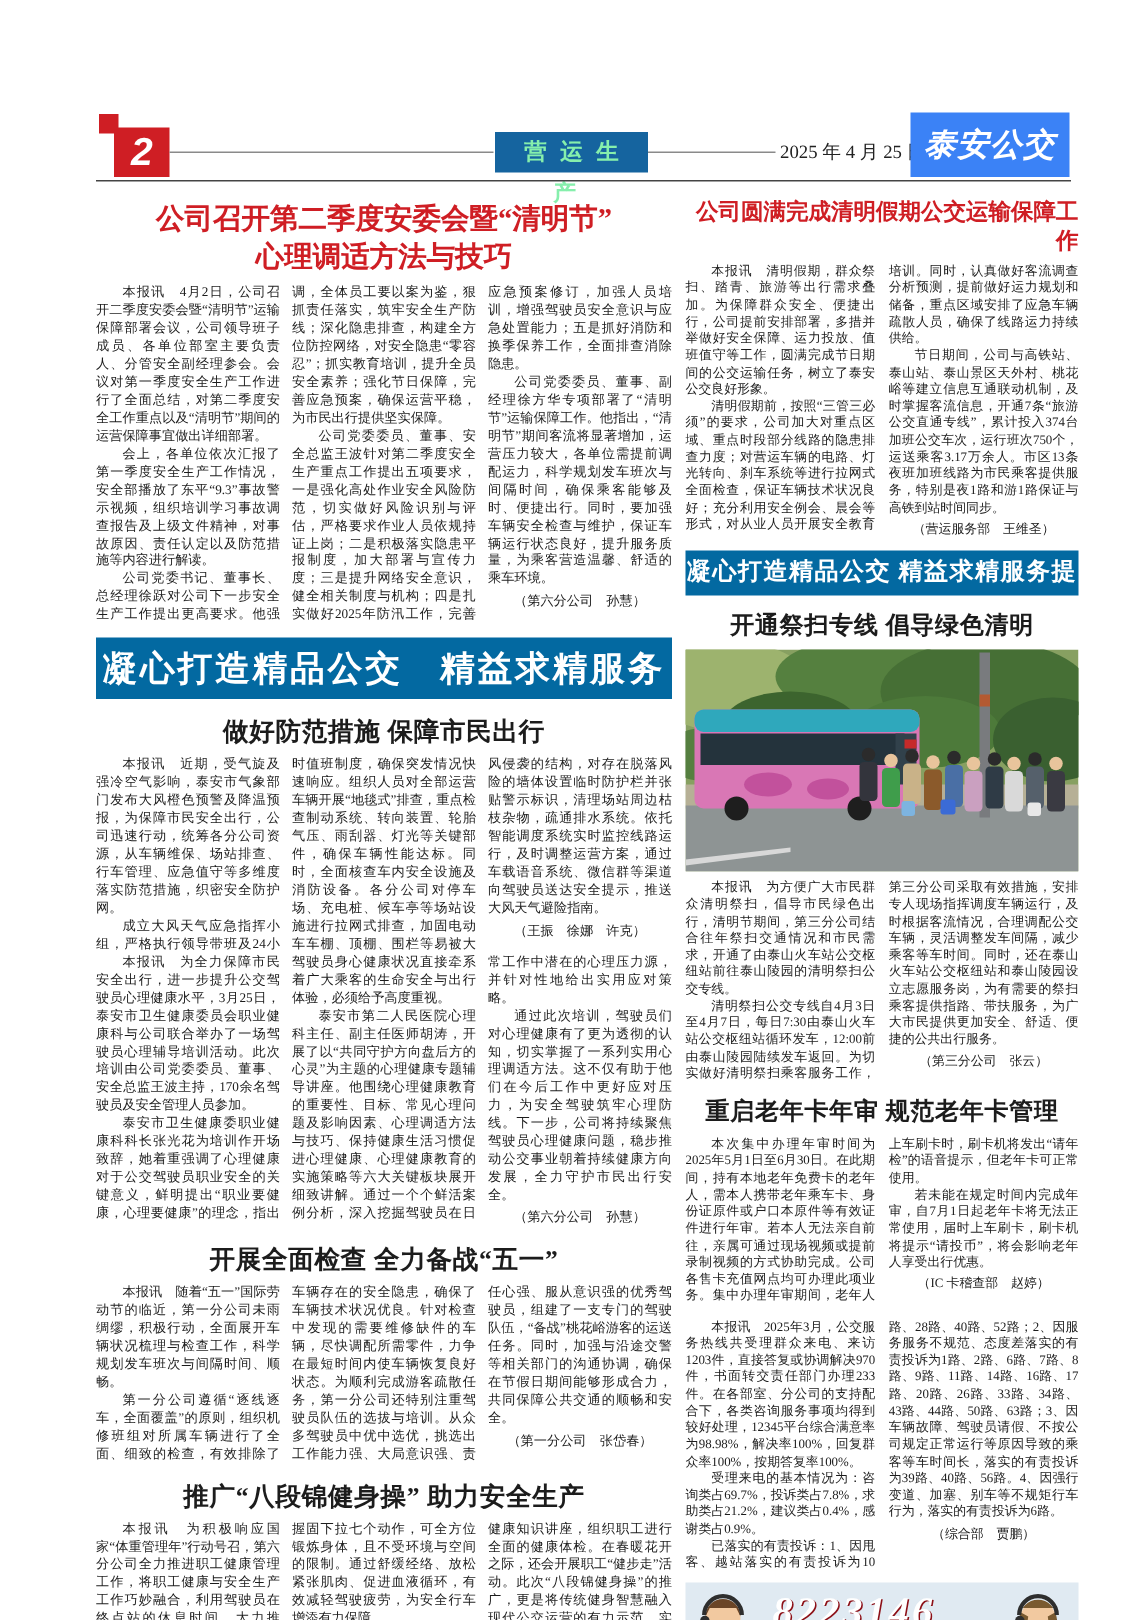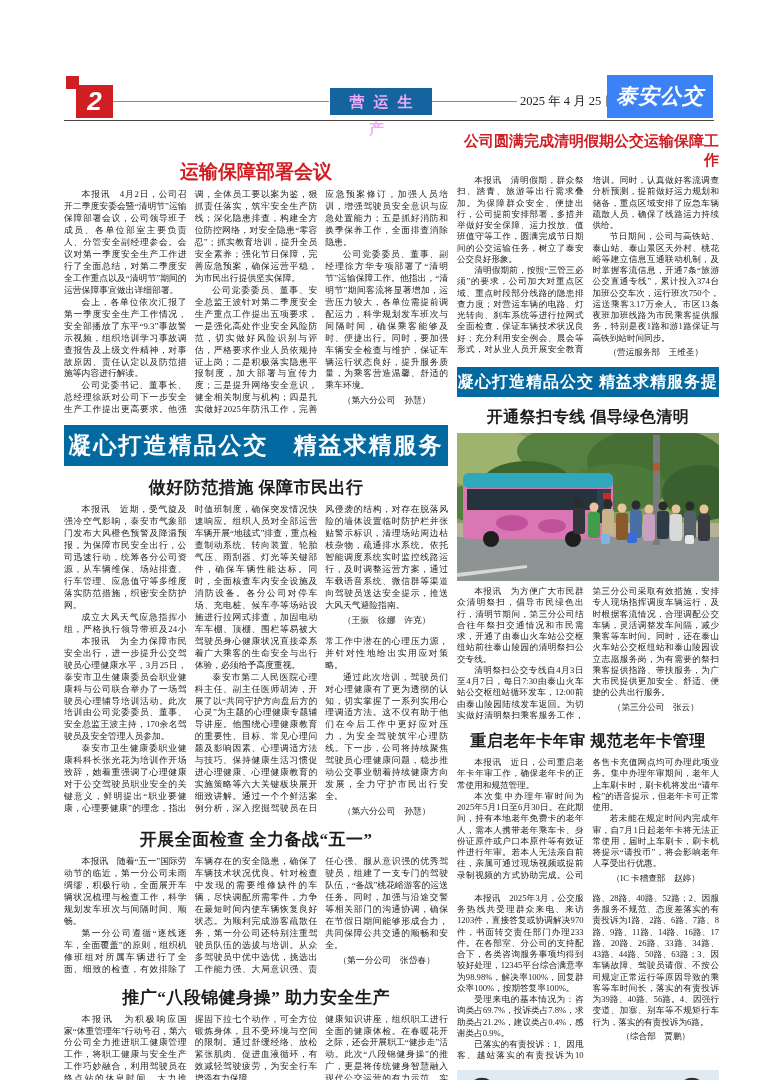--- a/index.html
+++ b/index.html
@@ -7,21 +7,21 @@
   .page{position:relative;width:764px;height:1080px;background:#fff;overflow:hidden;}
 
   
   .hd{position:absolute;top:0;left:0;width:764px;height:126px;}
   .hd-sq-sm{position:absolute;left:66px;top:76px;width:13px;height:13px;background:#cf1e24;}
   .hd-num{position:absolute;left:76px;top:85px;width:37px;height:33px;background:#cf1e24;color:#fff;
           font:italic 700 26px "Liberation Sans",sans-serif;text-align:center;line-height:33px;}
   .hd-line{position:absolute;top:101px;border-top:1px solid #8a8a8a;}
   .hd-line.l1{left:113px;width:216px;}
   .hd-line.l2{left:432px;width:85px;}
-  .hd-section{position:absolute;left:330px;top:88px;width:102px;height:27px;background:#15649f;color:#f0abfc;
+  .hd-section{position:absolute;left:330px;top:88px;width:102px;height:27px;background:#15649f;color:#86efac;
               font:700 15px "Liberation Sans",sans-serif;line-height:27px;text-align:center;letter-spacing:9px;text-indent:9px;}
   .hd-date{position:absolute;left:520px;top:93px;font-size:12.5px;color:#222;white-space:nowrap;}
   .hd-mast{position:absolute;left:607px;top:75px;width:106px;height:43px;background:#3b82f6;color:#fff;
            font:italic 700 21px "Liberation Serif",serif;text-align:center;line-height:43px;letter-spacing:1px;
            transform:none;}
   .hd-rule{position:absolute;left:64px;top:120px;width:650px;border-top:1.5px solid #444;}
 
   
   .content{position:absolute;top:126px;left:64px;width:655px;display:flex;gap:9px;}
   .col-left{width:384px;}
@@ -69,22 +69,22 @@
     <div class="hd-mast">泰安公交报</div>
     <div class="hd-rule"></div>
   </header>
 
   <main class="content">
 
     <section class="col-left">
 
       <article>
         <h1 class="t-red-big">
-          <br>
-          <span>运输保障部署会议</span>
+          <span>公司召开第二季度安委会暨“清明节”</span><br>
+          <span>心理调适方法与技巧</span>
         </h1>
         <div class="body cols3">
           <p class="bp">本报讯　4月2日，公司召开二季度安委会暨“清明节”运输保障部署会议，公司领导班子成员、各单位部室主要负责人、分管安全副经理参会。会议对第一季度安全生产工作进行了全面总结，对第二季度安全工作重点以及“清明节”期间的运营保障事宜做出详细部署。</p>
           <p class="bp">会上，各单位依次汇报了第一季度安全生产工作情况，安全部播放了东平“9.3”事故警示视频，组织培训学习事故调查报告及上级文件精神，对事故原因、责任认定以及防范措施等内容进行解读。</p>
           <p class="bp">公司党委书记、董事长、总经理徐跃对公司下一步安全生产工作提出更高要求。他强调，全体员工要以案为鉴，狠抓责任落实，筑牢安全生产防线；深化隐患排查，构建全方位防控网络，对安全隐患“零容忍”；抓实教育培训，提升全员安全素养；强化节日保障，完善应急预案，确保运营平稳，为市民出行提供坚实保障。</p>
           <p class="bp">公司党委委员、董事、安全总监王波针对第二季度安全生产重点工作提出五项要求，一是强化高处作业安全风险防范，切实做好风险识别与评估，严格要求作业人员依规持证上岗；二是积极落实隐患平报制度，加大部署与宣传力度；三是提升网络安全意识，健全相关制度与机构；四是扎实做好2025年防汛工作，完善应急预案修订，加强人员培训，增强驾驶员安全意识与应急处置能力；五是抓好消防和换季保养工作，全面排查消除隐患。</p>
           <p class="bp">公司党委委员、董事、副经理徐方华专项部署了“清明节”运输保障工作。他指出，“清明节”期间客流将显著增加，运营压力较大，各单位需提前调配运力，科学规划发车班次与间隔时间，确保乘客能够及时、便捷出行。同时，要加强车辆安全检查与维护，保证车辆运行状态良好，提升服务质量，为乘客营造温馨、舒适的乘车环境。</p>
           <p class="sig">（第六分公司　孙慧）</p>
         </div>
       </article>
@@ -225,21 +225,20 @@
         <div class="body cols2">
           <p class="bp">本报讯　为方便广大市民群众清明祭扫，倡导市民绿色出行，清明节期间，第三分公司结合往年祭扫交通情况和市民需求，开通了由泰山火车站公交枢纽站前往泰山陵园的清明祭扫公交专线。</p>
           <p class="bp">清明祭扫公交专线自4月3日至4月7日，每日7:30由泰山火车站公交枢纽站循环发车，12:00前由泰山陵园陆续发车返回。为切实做好清明祭扫乘客服务工作，第三分公司采取有效措施，安排专人现场指挥调度车辆运行，及时根据客流情况，合理调配公交车辆，灵活调整发车间隔，减少乘客等车时间。同时，还在泰山火车站公交枢纽站和泰山陵园设立志愿服务岗，为有需要的祭扫乘客提供指路、带扶服务，为广大市民提供更加安全、舒适、便捷的公共出行服务。</p>
           <p class="sig">（第三分公司　张云）</p>
         </div>
       </article>
 
       <article>
         <h2 class="t-black sm">重启老年卡年审 规范老年卡管理</h2>
         <div class="body cols2">
-          <p class="bp">本报讯　近日，公司重启老年卡年审工作，确保老年卡的正常使用和规范管理。</p>
           <p class="bp">本次集中办理年审时间为2025年5月1日至6月30日。在此期间，持有本地老年免费卡的老年人，需本人携带老年乘车卡、身份证原件或户口本原件等有效证件进行年审。若本人无法亲自前往，亲属可通过现场视频或提前录制视频的方式协助完成。公司各售卡充值网点均可办理此项业务。集中办理年审期间，老年人上车刷卡时，刷卡机将发出“请年检”的语音提示，但老年卡可正常使用。</p>
           <p class="bp">若未能在规定时间内完成年审，自7月1日起老年卡将无法正常使用，届时上车刷卡，刷卡机将提示“请投币”，将会影响老年人享受出行优惠。</p>
           <p class="sig">（IC 卡稽查部　赵婷）</p>
         </div>
       </article>
 
       <article style="margin-top:9px;">
         <div class="body cols2">
           <p class="bp">本报讯　2025年3月，公交服务热线共受理群众来电、来访1203件，直接答复或协调解决970件，书面转交责任部门办理233件。在各部室、分公司的支持配合下，各类咨询服务事项均得到较好处理，12345平台综合满意率为98.98%，解决率100%，回复群众率100%，按期答复率100%。</p>
           <p class="bp">受理来电的基本情况为：咨询类占69.7%，投诉类占7.8%，求助类占21.2%，建议类占0.4%，感谢类占0.9%。</p>

